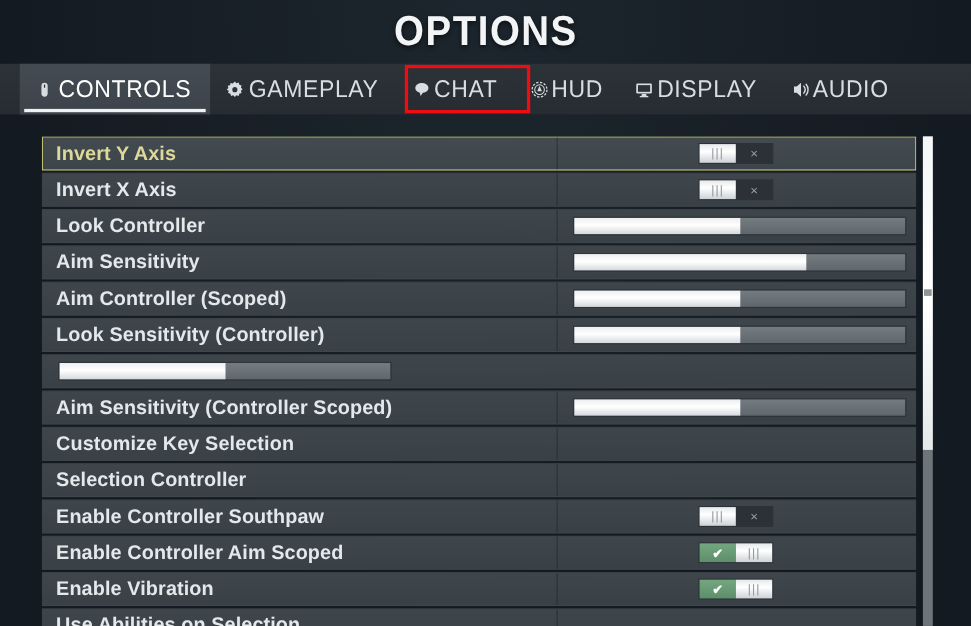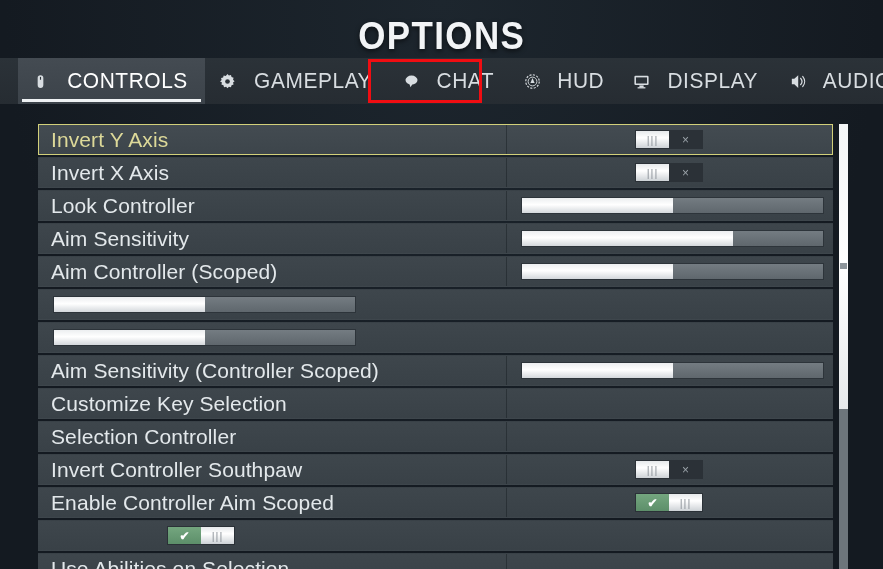--- a/index.html
+++ b/index.html
@@ -14,42 +14,42 @@
     position:relative;
     width:883px; height:569px;
     background:
       radial-gradient(ellipse at 50% 0%, #1d262e 0%, #141a21 70%),
       #141a21;
   }
 
   
   #title-bar {
     position:absolute; top:0; left:0; width:883px; height:58px;
-    display:flex; align-items:flex-end; justify-content:center;
+    display:flex; align-items:center; justify-content:center;
   }
   #page-title {
     font-size:38px;
     font-weight:bold;
     color:#f2f4f6;
     letter-spacing:1.5px;
     font-family:"Liberation Sans Narrow","Liberation Sans", sans-serif;
     transform:scaleX(0.92);
     text-shadow:0 2px 5px rgba(0,0,0,.6);
   }
 
   
   #tab-bar {
     position:absolute; top:58px; left:0; width:883px; height:46px;
     background:linear-gradient(180deg,#2b3238 0%,#262c32 100%);
     display:flex; align-items:stretch;
     padding-left:18px;
   }
   .tab {
     display:flex; align-items:center;
-    gap:15px;
+    gap:1px;
     padding:0 14px;
     position:relative;
     cursor:pointer;
     color:#cfd5da;
   }
   .tab .tab-label {
     font-size:22px;
     font-family:"Liberation Sans Narrow","Liberation Sans", sans-serif;
     letter-spacing:.6px;
     transform:scaleX(0.95);
@@ -93,25 +93,25 @@
   }
   .opt-row.selected {
     border:1px solid #d2d07a;
     background:linear-gradient(180deg,#434b51 0%,#3d454b 100%);
   }
   .opt-row.selected .opt-label { color:#ddd999; }
   .opt-label {
     flex:0 0 468px;
     display:flex; align-items:center;
     padding-left:12px;
-    font-size:21px;
+    font-size:18px;
     color:#e3e8eb;
     letter-spacing:.1px;
     border-right:1px solid rgba(20,26,32,.45);
-    white-space:nowrap; overflow:hidden;
+    white-space:nowrap; overflow:hidden;font-weight:bold;
   }
   .opt-control {
     flex:1 1 auto;
     display:flex; align-items:center;
     position:relative;
   }
 
   
   .slider {
     position:relative;
@@ -288,20 +288,21 @@
       </div>
       <div class="opt-row">
         <div class="opt-label">Aim Controller (Scoped)</div>
         <div class="opt-control">
           <div class="slider">
             <div class="slider-fill" style="width: 50%;"></div>
           </div>
         </div>
       </div>
       <div class="opt-row">
+        <div class="opt-label">Look Sensitivity (Controller)</div>
         <div class="opt-control">
           <div class="slider">
             <div class="slider-fill" style="width: 50%;"></div>
           </div>
         </div>
       </div>
       <div class="opt-row">
         <div class="opt-control">
           <div class="slider">
             <div class="slider-fill" style="width: 50%;"></div>
@@ -318,38 +319,39 @@
       </div>
       <div class="opt-row">
         <div class="opt-label">Customize Key Selection</div>
         <div class="opt-control"></div>
       </div>
       <div class="opt-row">
         <div class="opt-label">Selection Controller</div>
         <div class="opt-control"></div>
       </div>
       <div class="opt-row">
-        <div class="opt-label">Invert Controller Southpaw</div>
+        <div class="opt-label">Enable Controller Southpaw</div>
         <div class="opt-control">
           <div class="toggle">
             <div class="toggle-half grip">|||</div>
             <div class="toggle-half off-side">×</div>
           </div>
         </div>
       </div>
       <div class="opt-row">
         <div class="opt-label">Enable Controller Aim Scoped</div>
         <div class="opt-control">
           <div class="toggle">
             <div class="toggle-half on-side">✔</div>
             <div class="toggle-half grip">|||</div>
           </div>
         </div>
       </div>
       <div class="opt-row">
+        <div class="opt-label">Enable Vibration</div>
         <div class="opt-control">
           <div class="toggle">
             <div class="toggle-half on-side">✔</div>
             <div class="toggle-half grip">|||</div>
           </div>
         </div>
       </div>
       <div class="opt-row">
         <div class="opt-label">Use Abilities on Selection</div>
         <div class="opt-control"></div>

